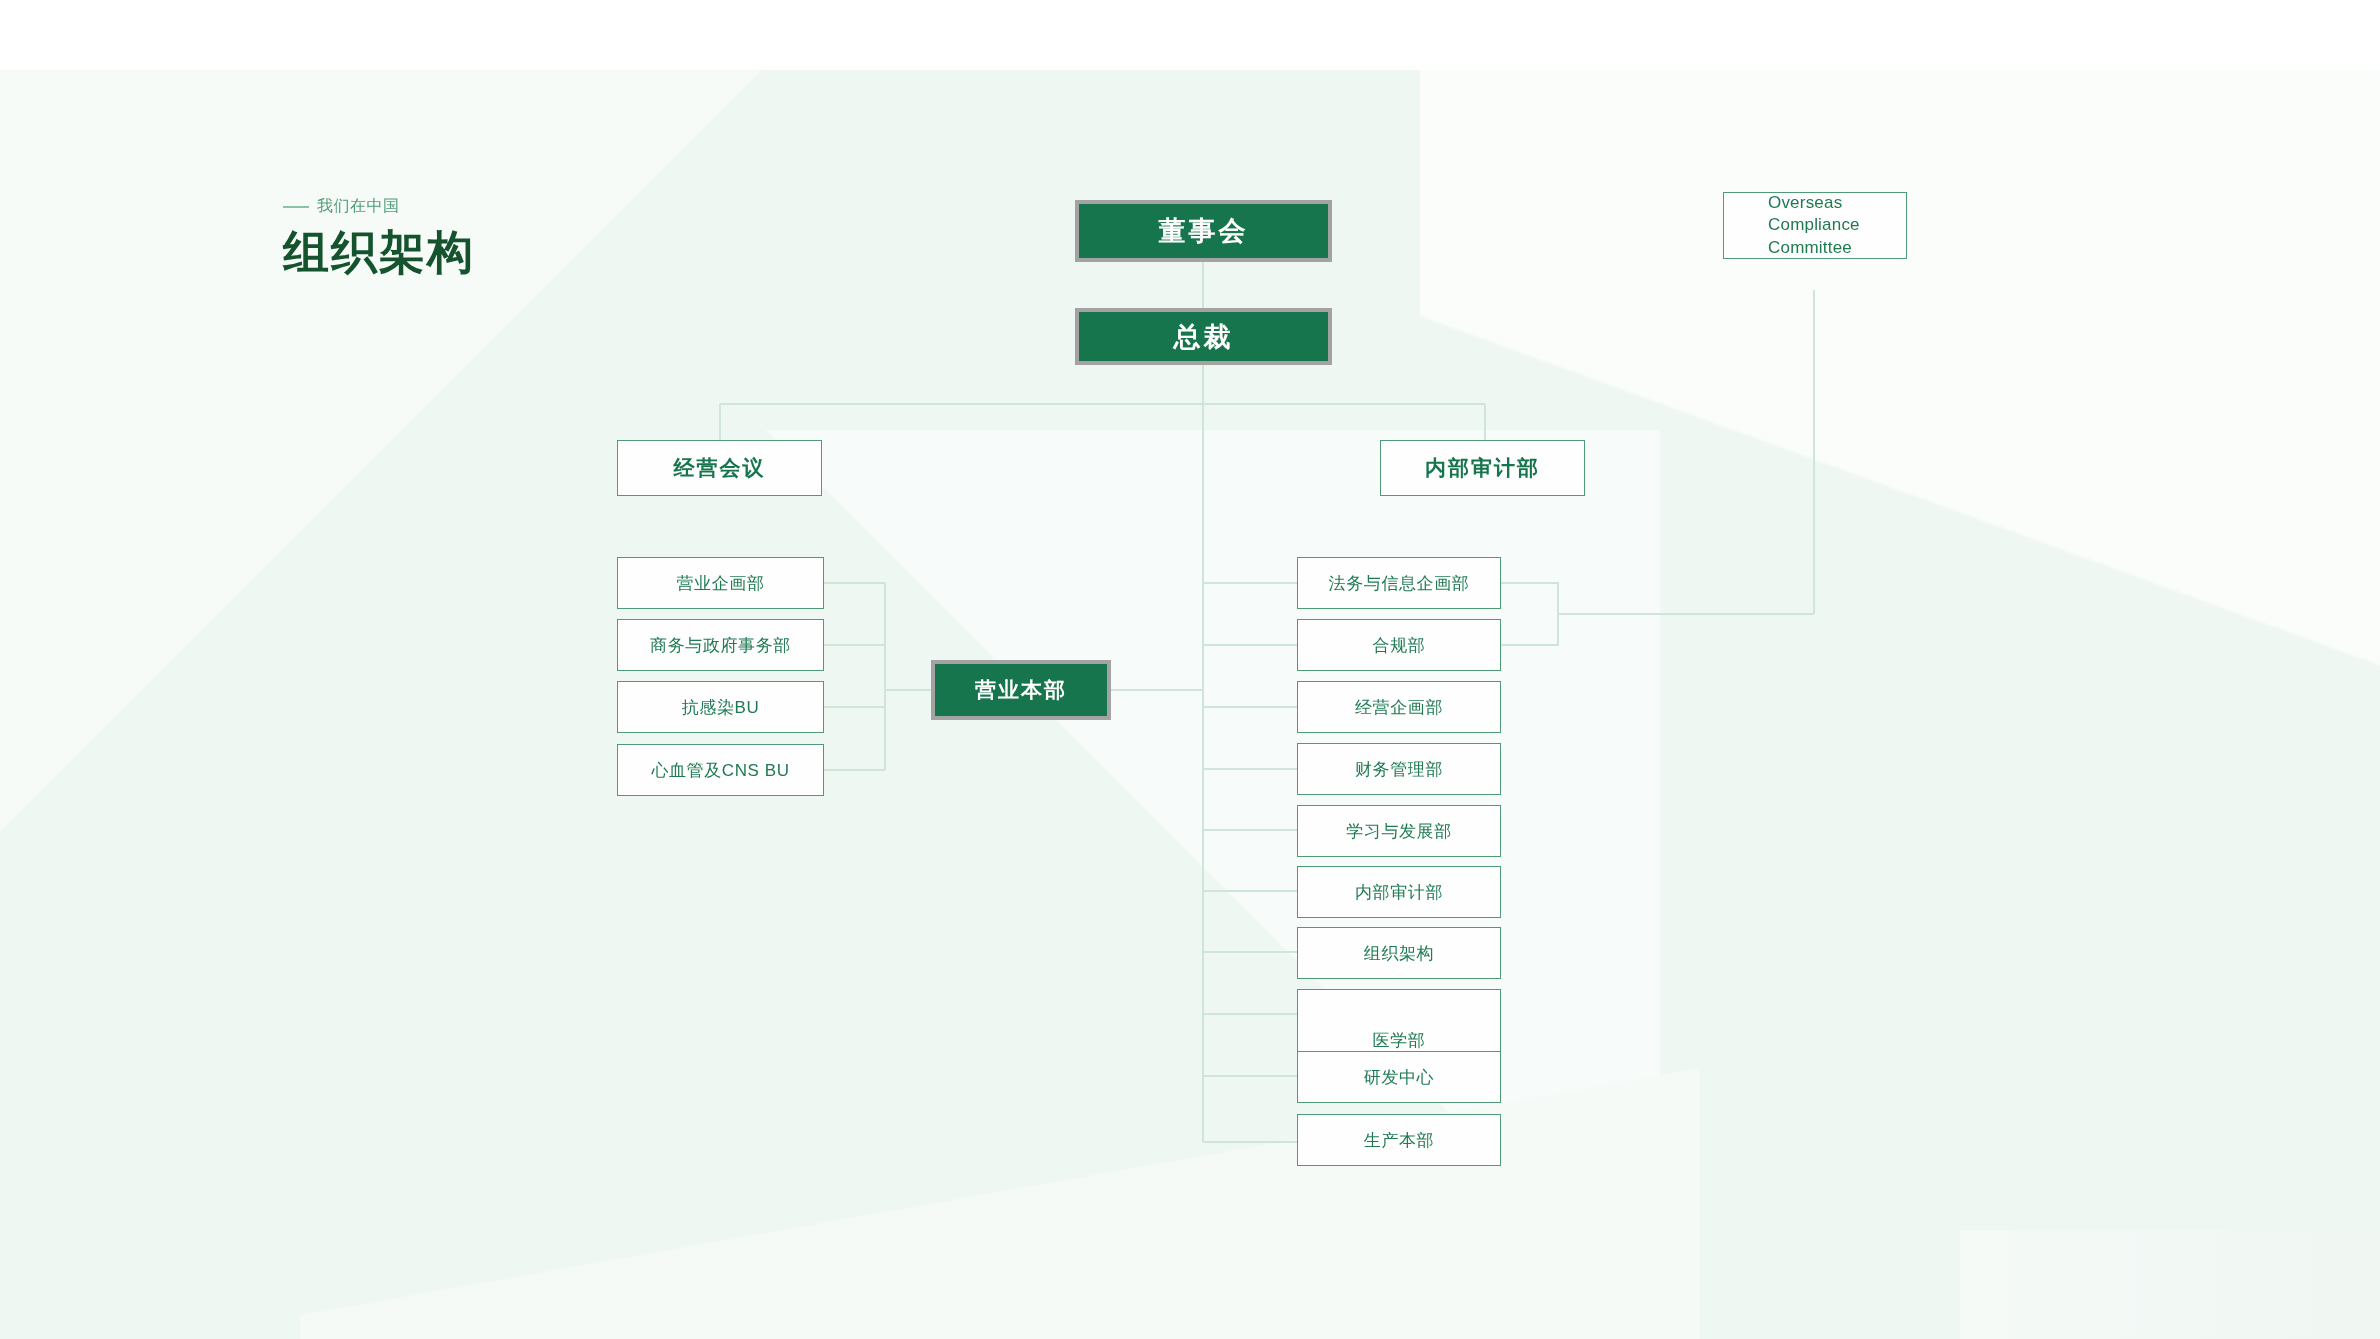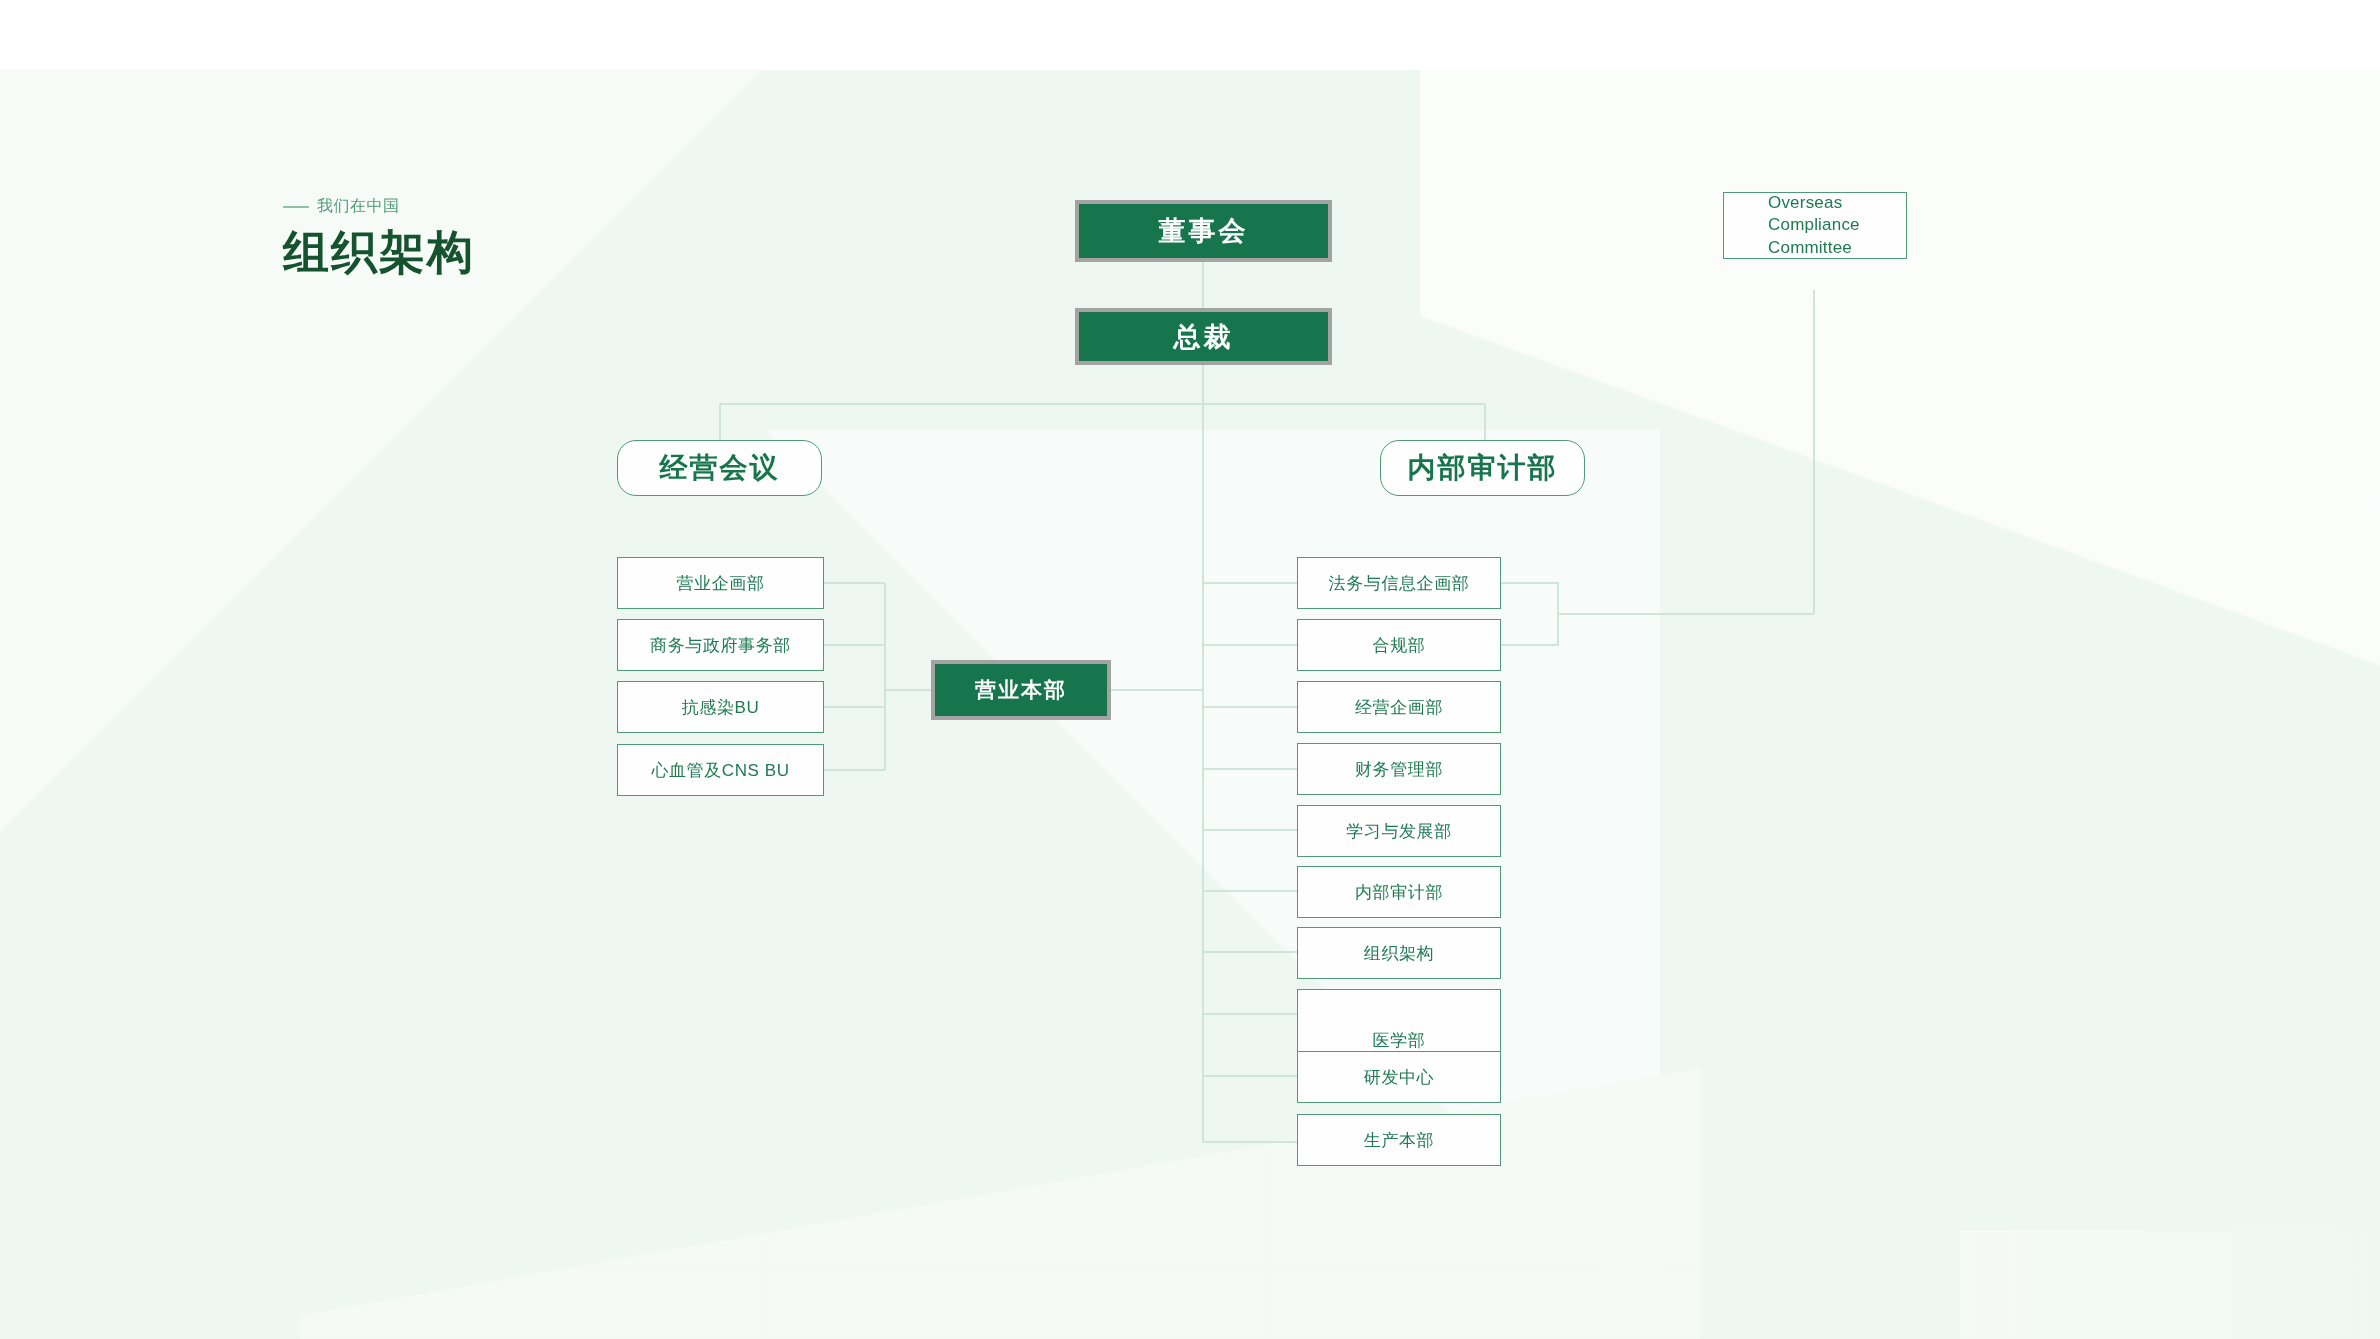--- a/index.html
+++ b/index.html
@@ -78,21 +78,21 @@
   }
   .node.outline{
     background:#fdfefd;
     border:1.6px solid #4f9b78;
     color:#1f7a52;
   }
   .node.outline.bold{font-weight:700;color:#16754c;}
   .node.plain{font-weight:400;}
 
   .t-root{font-size:27px;letter-spacing:3px;}
-  .t-tier2{font-size:28px;letter-spacing:2px;border-radius:19px;}
+  .t-tier2{font-size:21px;letter-spacing:2px;}
   .t-dept{font-size:17px;letter-spacing:.6px;}
   .t-hub{font-size:21px;letter-spacing:2px;}
   .occ{
     display:block;
     text-align:left;
     font-size:17px;line-height:1.32;color:#1f7a52;
     letter-spacing:.2px;
     width:100%;
     padding-left:32px;
     box-sizing:border-box;

